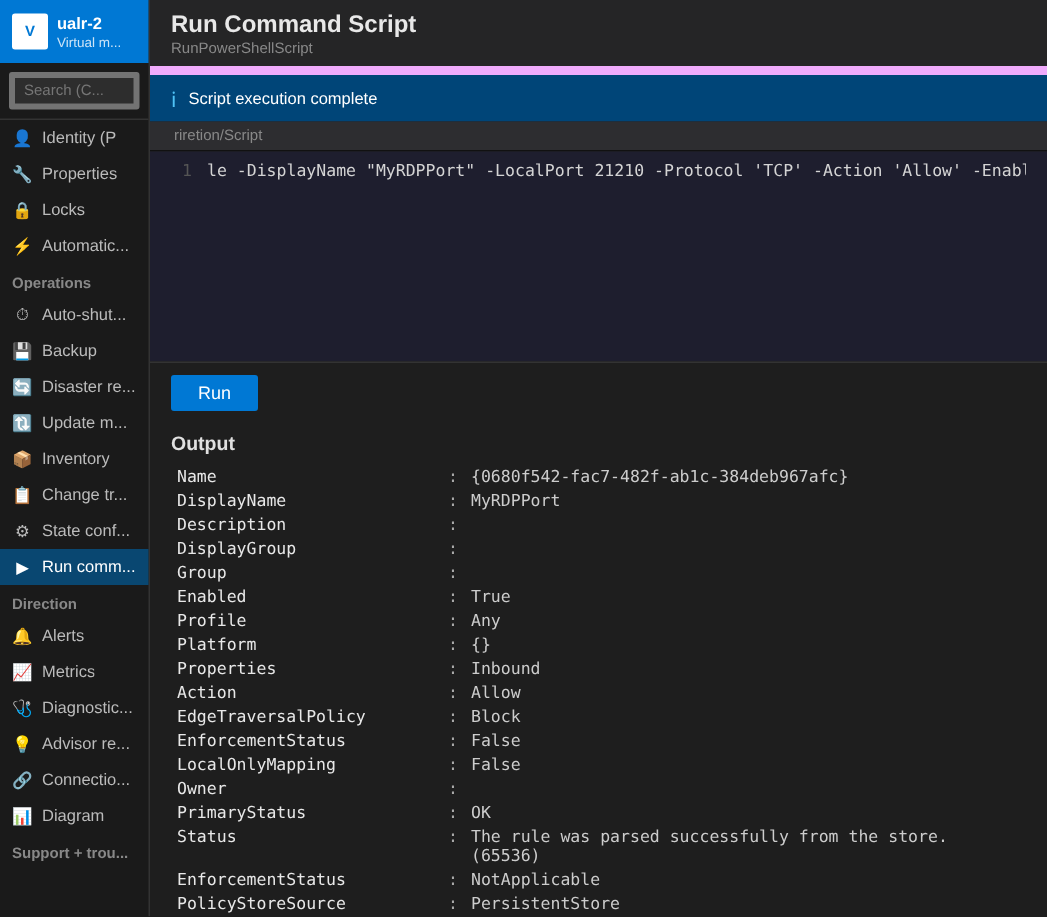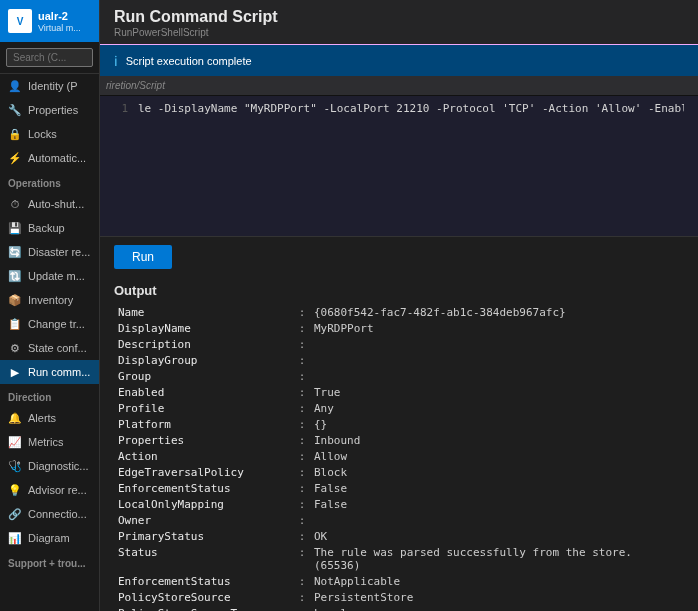--- a/index.html
+++ b/index.html
@@ -56,21 +56,21 @@
       font-size: 9px;
     }
 
     .sidebar-search {
       padding: 6px 6px;
       border-bottom: 1px solid #333;
     }
     .sidebar-search input {
       width: 100%;
       background: #2d2d2d;
-      border: 1px solid #737373;
+      border: 4px solid #737373;
       color: #ccc;
       padding: 3px 6px;
       font-size: 10px;
       border-radius: 2px;
       outline: none;
     }
 
     .sidebar-item {
       display: flex;
       align-items: center;
@@ -111,21 +111,21 @@
       flex: 1;
       display: flex;
       flex-direction: column;
       background: #1e1e1e;
       overflow: hidden;
     }
 
     .page-header {
       background: #252526;
       padding: 8px 14px 6px 14px;
-      border-bottom: 1px solid #f0abfc;
+      border-bottom: 6px solid #f0abfc;
     }
     .page-title {
       font-size: 16px;
       font-weight: 600;
       color: #e8e8e8;
     }
     .page-subtitle {
       font-size: 10px;
       color: #888;
       margin-top: 1px;
@@ -141,27 +141,26 @@
       color: #fff;
     }
     .notif-icon {
       color: #4fc3f7;
       font-size: 14px;
     }
 
     
     .script-header {
       background: #2d2d30;
-      padding: 4px 6px;
+      padding: 4px 16px;
       font-size: 10px;
       color: #888;
       border-bottom: 1px solid #111;
       display: flex;
       align-items: center;
-      font-style: italic;
     }
 
     .script-editor {
       background: #1e1e2e;
       padding: 6px 14px;
       font-family: 'Consolas', monospace;
       font-size: 11px;
       color: #d4d4d4;
       min-height: 140px;
       display: flex;

